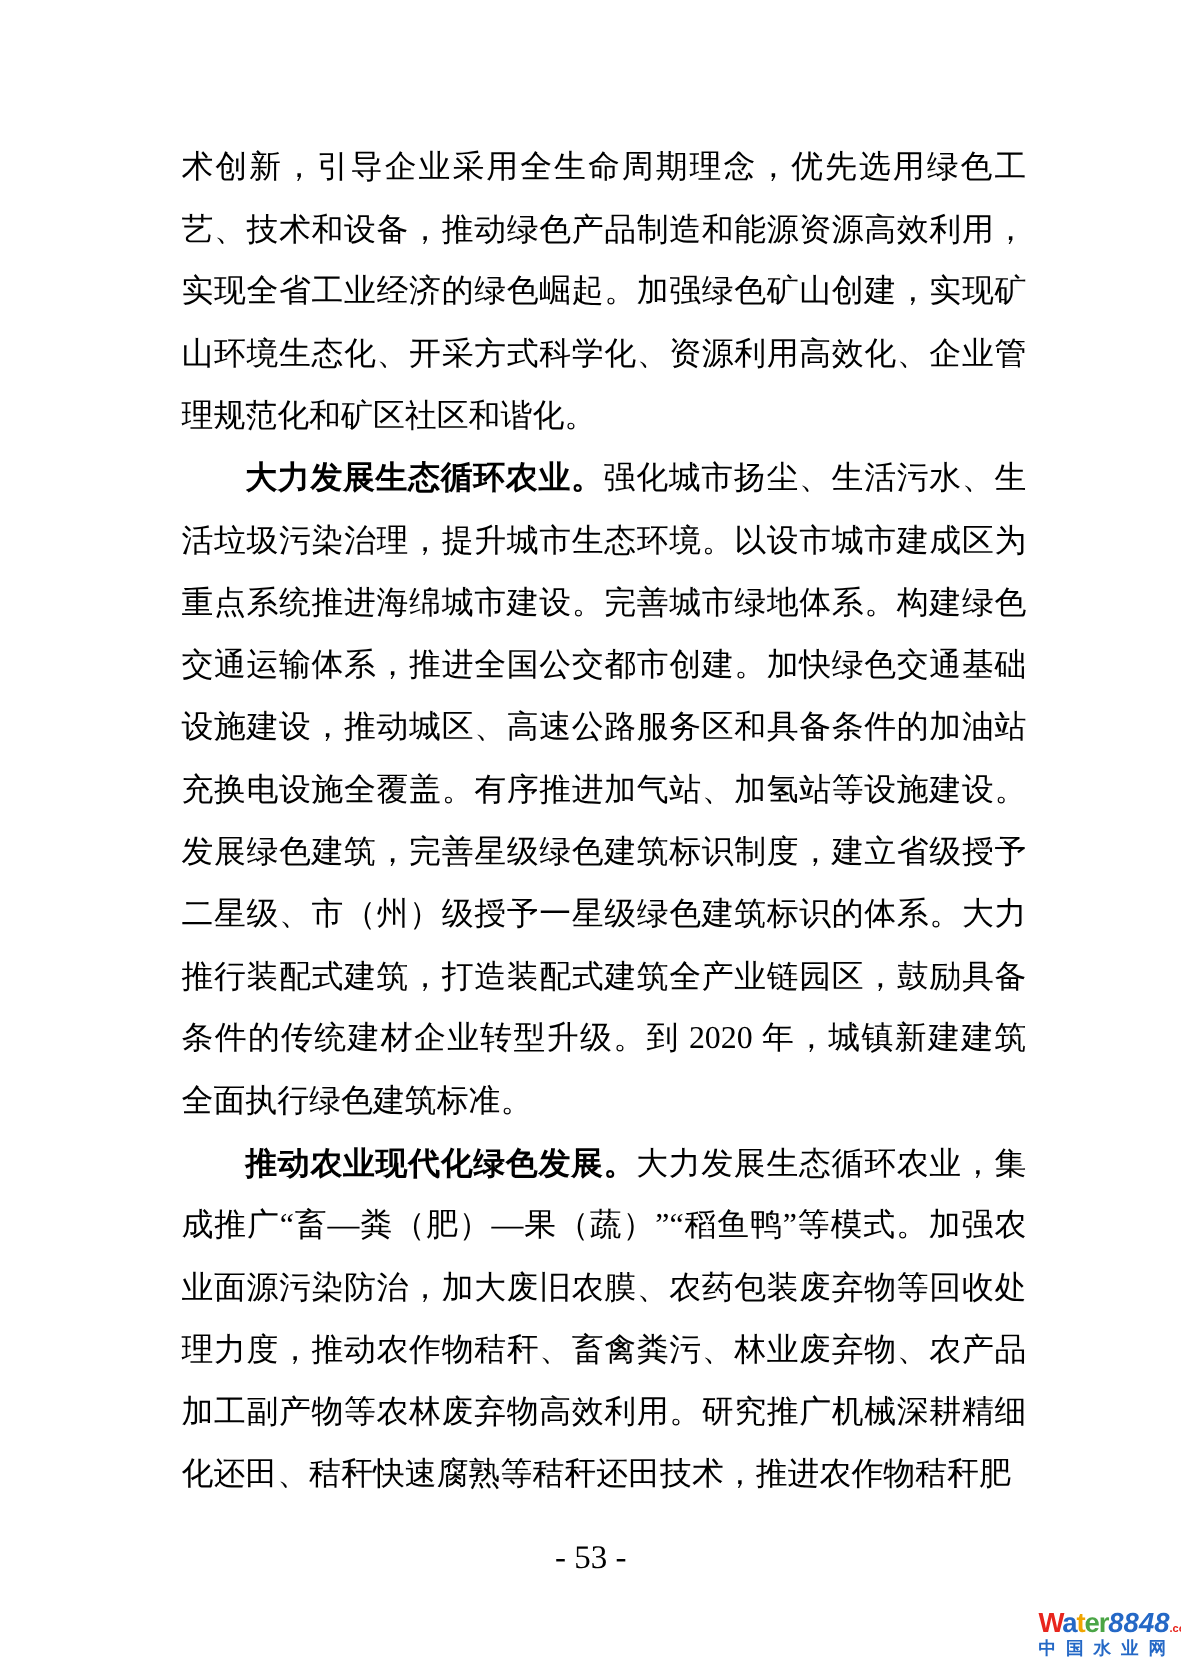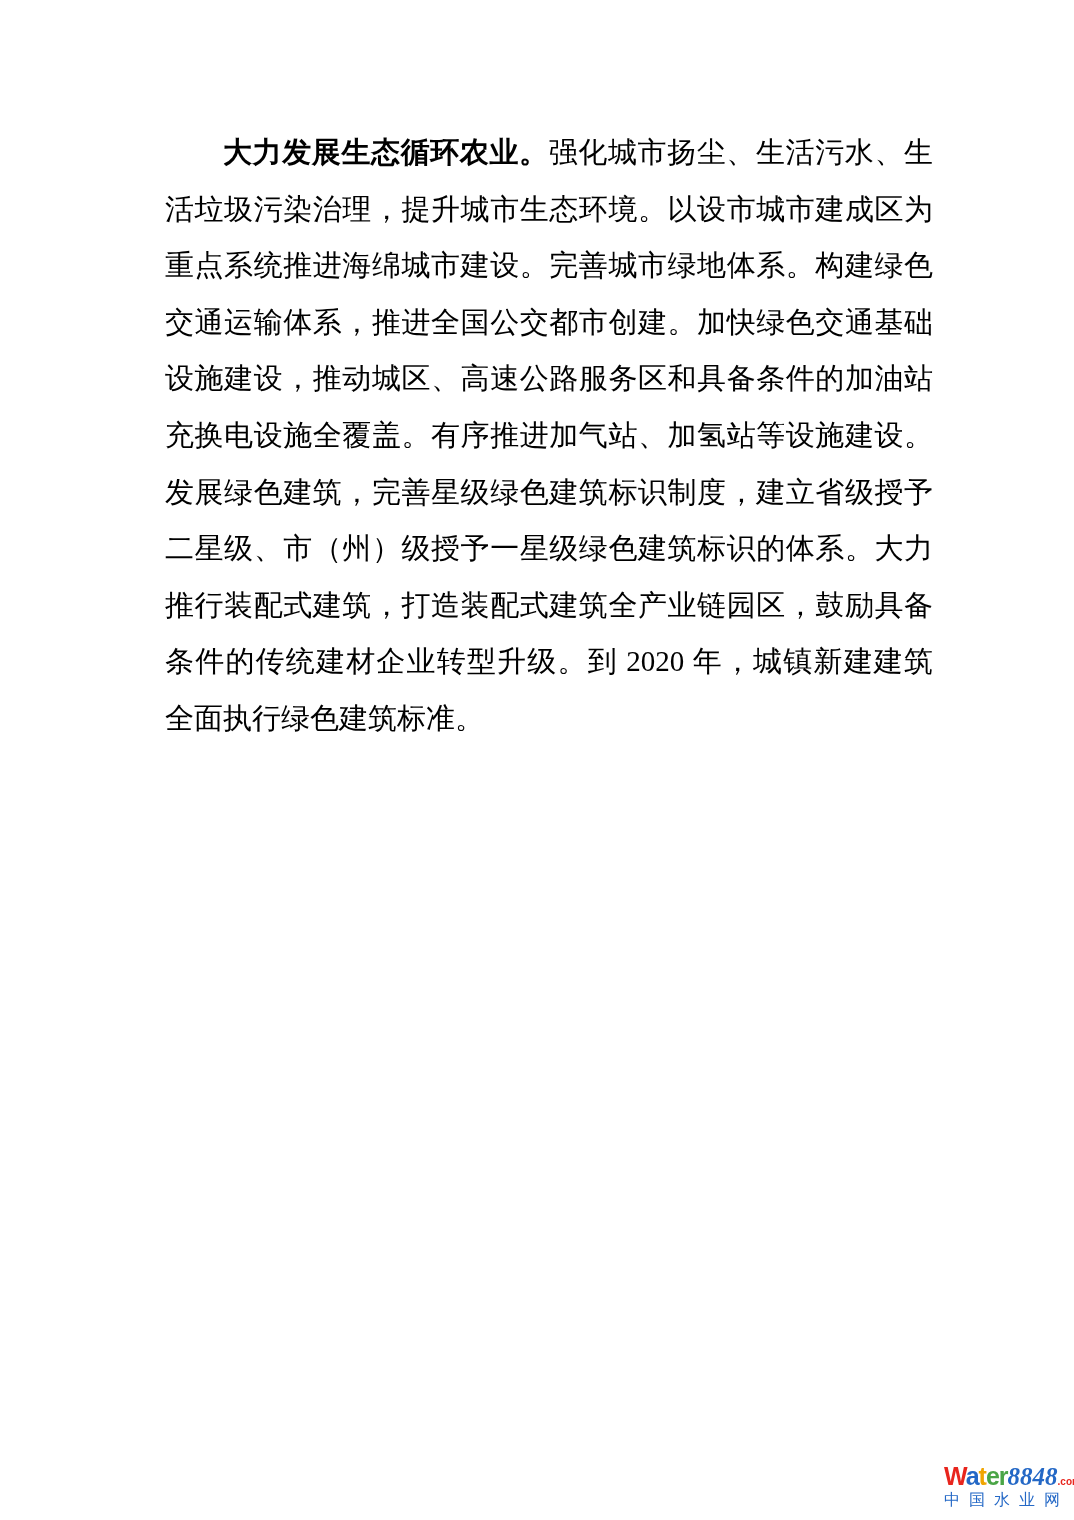--- a/index.html
+++ b/index.html
@@ -46,51 +46,54 @@
     line-height: 1;
     white-space: nowrap;
   }
   .logo-row1 {
     font-family: "Liberation Sans", sans-serif;
     font-weight: bold;
     font-size: 25px;
     letter-spacing: -1px;
   }
   .logo-num {
-    font-family: Liberation Serif, serif;
+    font-family: Liberation Sans, sans-serif;
     font-style: italic;
     font-weight: bold;
     font-size: 25px;
     letter-spacing: 0;
   }
   .logo-tld {
     font-size: 10px;
     font-weight: bold;
     letter-spacing: 0;
     vertical-align: baseline;
   }
   .logo-row2 {
     margin-top: 3px;
     font-family: "Liberation Sans", sans-serif;
-    font-weight: normal;
+    font-weight: bold;
     font-size: 16px;
     letter-spacing: 9px;
   }
 </style>
 </head>
 <body>
 
 <div class="page">
 
   <div class="text-block">
+    <p><span>术创新，引导企业采用全生命周期理念，优先选用绿色工艺、技术和设备，推动绿色产品制造和能源资源高效利用，实现全省工业经济的绿色崛起。加强绿色矿山创建，实现矿山环境生态化、开采方式科学化、资源利用高效化、企业管理规范化和矿区社区和谐化。</span></p>
 
     <p class="indented"><span class="para-lead">大力发展生态循环农业。</span><span>强化城市扬尘、生活污水、生活垃圾污染治理，提升城市生态环境。以设市城市建成区为重点系统推进海绵城市建设。完善城市绿地体系。构建绿色交通运输体系，推进全国公交都市创建。加快绿色交通基础设施建设，推动城区、高速公路服务区和具备条件的加油站充换电设施全覆盖。有序推进加气站、加氢站等设施建设。发展绿色建筑，完善星级绿色建筑标识制度，建立省级授予二星级、市（州）级授予一星级绿色建筑标识的体系。大力推行装配式建筑，打造装配式建筑全产业链园区，鼓励具备条件的传统建材企业转型升级。到 2020 年，城镇新建建筑全面执行绿色建筑标准。</span></p>
 
+    <p class="indented"><span class="para-lead">推动农业现代化绿色发展。</span><span>大力发展生态循环农业，集成推广“畜—粪（肥）—果（蔬）”“稻鱼鸭”等模式。加强农业面源污染防治，加大废旧农膜、农药包装废弃物等回收处理力度，推动农作物秸秆、畜禽粪污、林业废弃物、农产品加工副产物等农林废弃物高效利用。研究推广机械深耕精细化还田、秸秆快速腐熟等秸秆还田技术，推进农作物秸秆肥</span></p>
   </div>
 
+  <div class="page-number">- 53 -</div>
 
   <div class="logo">
     <div class="logo-row1">
       <span style="color: rgb(232, 37, 29);">W</span><span style="color: rgb(36, 104, 198);">a</span><span style="color: rgb(240, 165, 0);">t</span><span style="color: rgb(74, 165, 70);">e</span><span style="color: rgb(74, 165, 70);">r</span><span class="logo-num" style="color: rgb(36, 104, 198);">8848</span><span class="logo-tld" style="color: rgb(232, 37, 29);">.com</span>
     </div>
     <div class="logo-row2" style="color: rgb(36, 104, 198);">中国水业网</div>
   </div>
 
 </div>
 

